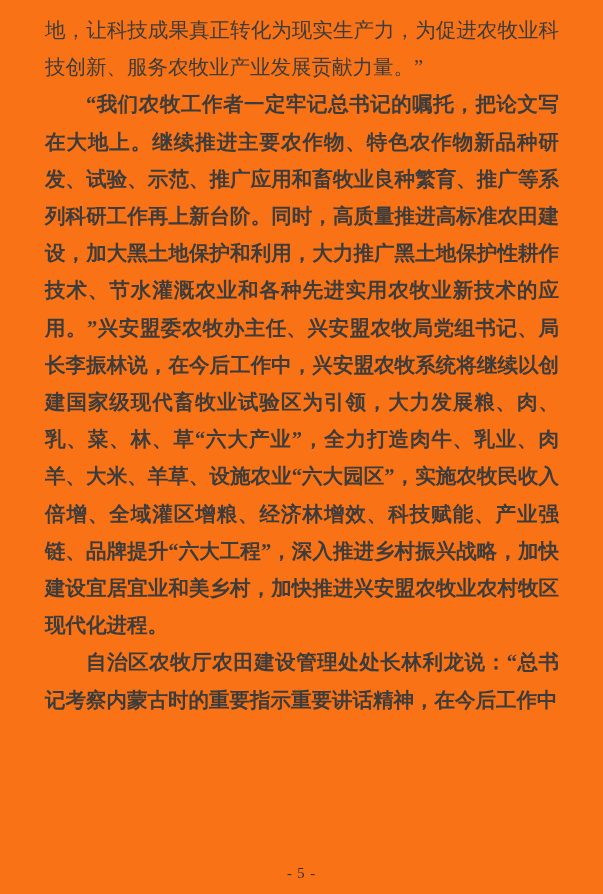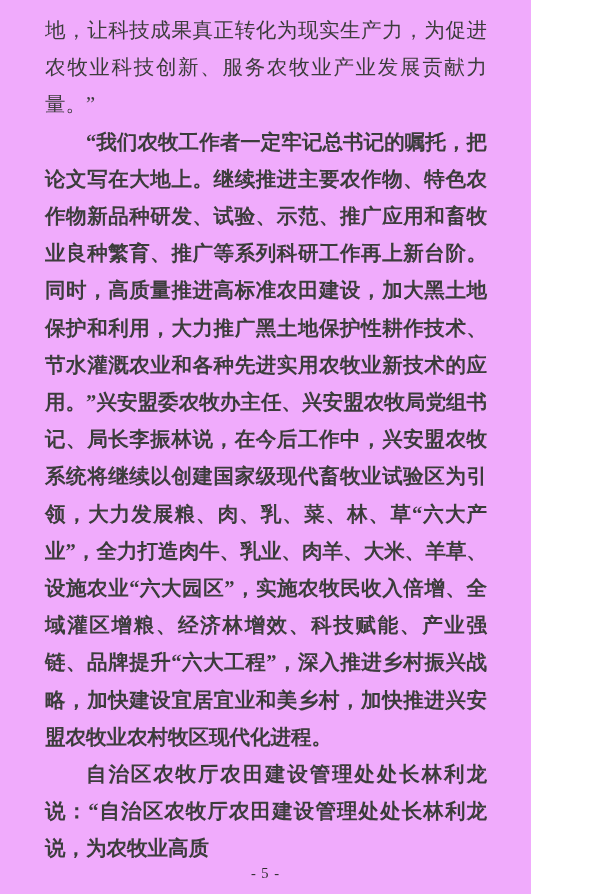--- a/index.html
+++ b/index.html
@@ -5,23 +5,23 @@
   html, body {
     margin: 0;
     padding: 0;
     width: 603px;
     height: 894px;
     overflow: hidden;
     background: #ffffff;
   }
   .page {
     position: relative;
-    width: 531px;
+    width: 603px;
     height: 894px;
-    background: #f0abfc;
+    background: #f97316;
     font-family: "Liberation Serif", "DejaVu Serif", serif;
     color: #3c3c3c;
   }
   .doc-body {
     padding: 12px 44px 0 45px;
     font-size: 20.5px;
     line-height: 37.2px;
     text-align: justify;
     text-justify: inter-ideograph;
   }
@@ -44,16 +44,16 @@
     color: #2e2e2e;
   }
 </style>
 </head>
 <body>
 
 <div class="page">
   <div class="doc-body">
     <p class="para">地，让科技成果真正转化为现实生产力，为促进农牧业科技创新、服务农牧业产业发展贡献力量。”</p>
     <p class="para indent">“我们农牧工作者一定牢记总书记的嘱托，把论文写在大地上。继续推进主要农作物、特色农作物新品种研发、试验、示范、推广应用和畜牧业良种繁育、推广等系列科研工作再上新台阶。同时，高质量推进高标准农田建设，加大黑土地保护和利用，大力推广黑土地保护性耕作技术、节水灌溉农业和各种先进实用农牧业新技术的应用。”兴安盟委农牧办主任、兴安盟农牧局党组书记、局长李振林说，在今后工作中，兴安盟农牧系统将继续以创建国家级现代畜牧业试验区为引领，大力发展粮、肉、乳、菜、林、草“六大产业”，全力打造肉牛、乳业、肉羊、大米、羊草、设施农业“六大园区”，实施农牧民收入倍增、全域灌区增粮、经济林增效、科技赋能、产业强链、品牌提升“六大工程”，深入推进乡村振兴战略，加快建设宜居宜业和美乡村，加快推进兴安盟农牧业农村牧区现代化进程。</p>
-    <p class="para indent">自治区农牧厅农田建设管理处处长林利龙说：“自治区农牧厅农田建设管理处处长林利龙说，为农牧业高质</p>
+    <p class="para indent">自治区农牧厅农田建设管理处处长林利龙说：“总书记考察内蒙古时的重要指示重要讲话精神，在今后工作中</p>
   </div>
   <div class="footer">- 5 -</div>
 </div>
 
 </body></html>

